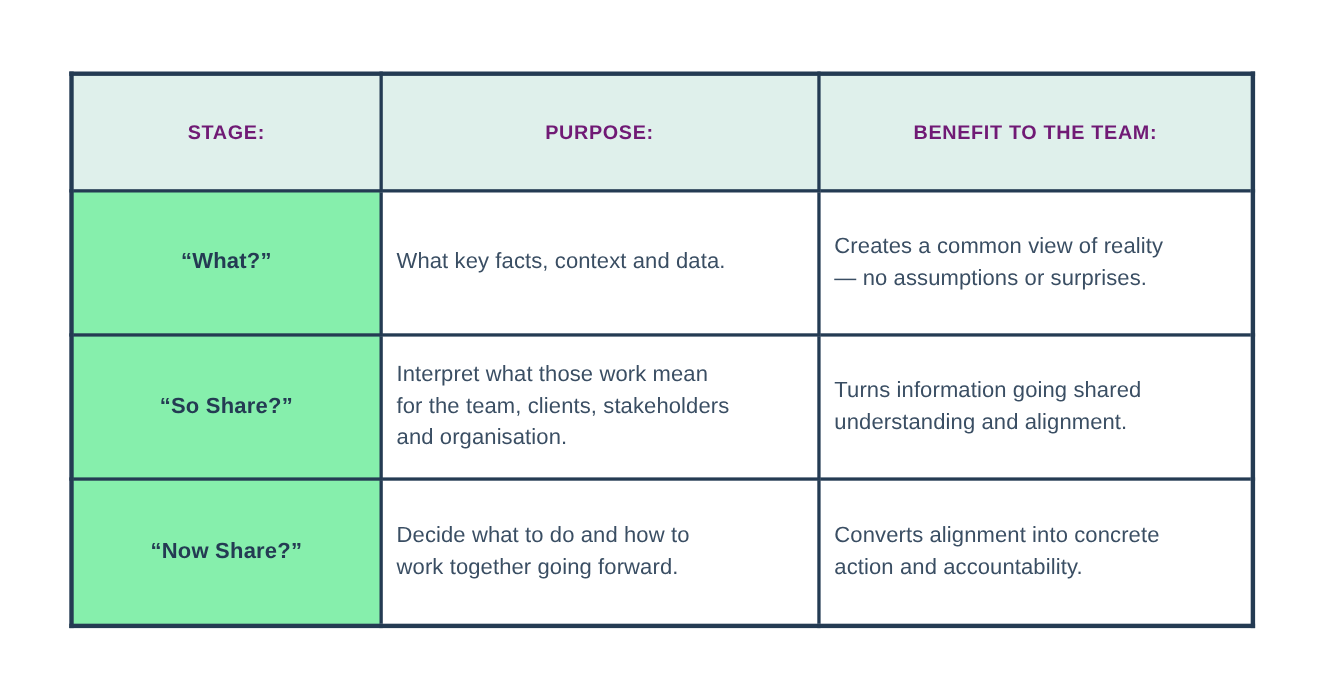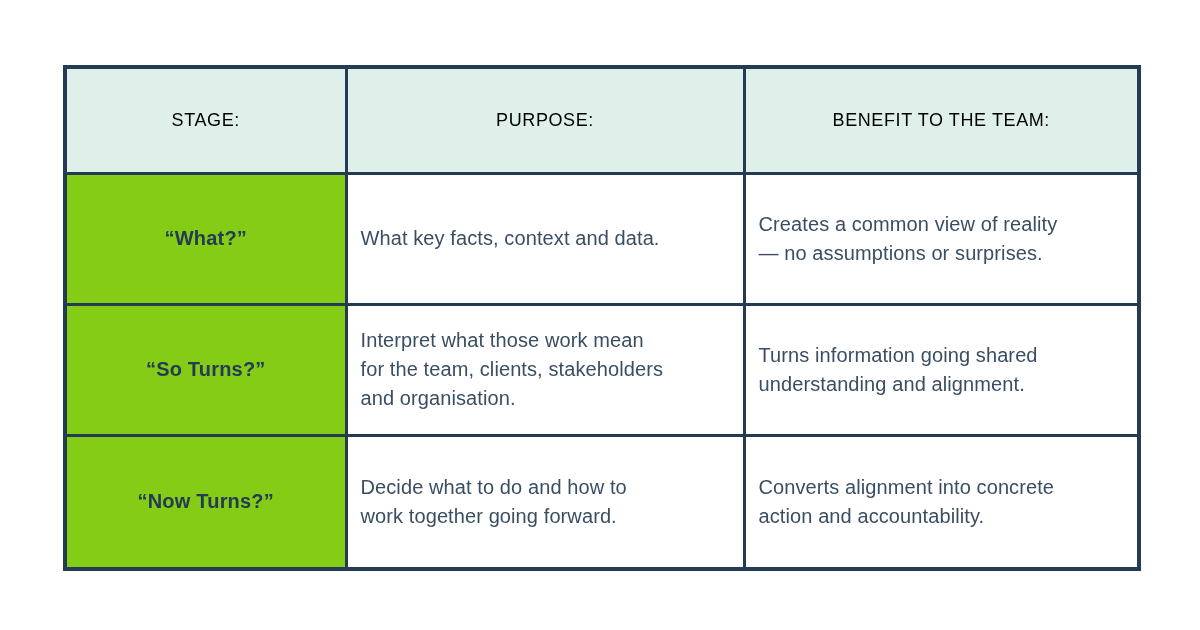--- a/index.html
+++ b/index.html
@@ -28,29 +28,29 @@
     border-collapse: collapse;
     border: 4px solid #243b53;
   }
   table.grid td, table.grid th {
     border: 3px solid #243b53;
     vertical-align: middle;
     box-sizing: border-box;
   }
   th.head {
     background: #dff0eb;
-    color: #000000;
+    color: #701a75;
     font-size: 18px;
-    font-weight: normal;
+    font-weight: bold;
     letter-spacing: 0.6px;
     text-align: center;
     text-transform: uppercase;
   }
   td.stage {
-    background: #84cc16;
+    background: #86efac;
     color: #243b53;
     font-size: 20px;
     font-weight: bold;
     text-align: center;
     letter-spacing: 0.2px;
   }
   td.body-cell {
     background: #ffffff;
     color: #3a4e63;
     font-size: 20px;
@@ -81,29 +81,29 @@
       <th class="head">PURPOSE:</th>
       <th class="head">BENEFIT TO THE TEAM:</th>
     </tr>
     <tr class="row-1">
       <td class="stage">“What?”</td>
       <td class="body-cell">What key facts, context and data.</td>
       <td class="body-cell">Creates a common view of reality
 — no assumptions or surprises.</td>
     </tr>
     <tr class="row-2">
-      <td class="stage">“So Turns?”</td>
+      <td class="stage">“So Share?”</td>
       <td class="body-cell">Interpret what those work mean
 for the team, clients, stakeholders
 and organisation.</td>
       <td class="body-cell">Turns information going shared
 understanding and alignment.</td>
     </tr>
     <tr class="row-3">
-      <td class="stage">“Now Turns?”</td>
+      <td class="stage">“Now Share?”</td>
       <td class="body-cell">Decide what to do and how to
 work together going forward.</td>
       <td class="body-cell">Converts alignment into concrete
 action and accountability.</td>
     </tr>
   </tbody>
     </table>
 </div>
 
 </body></html>

